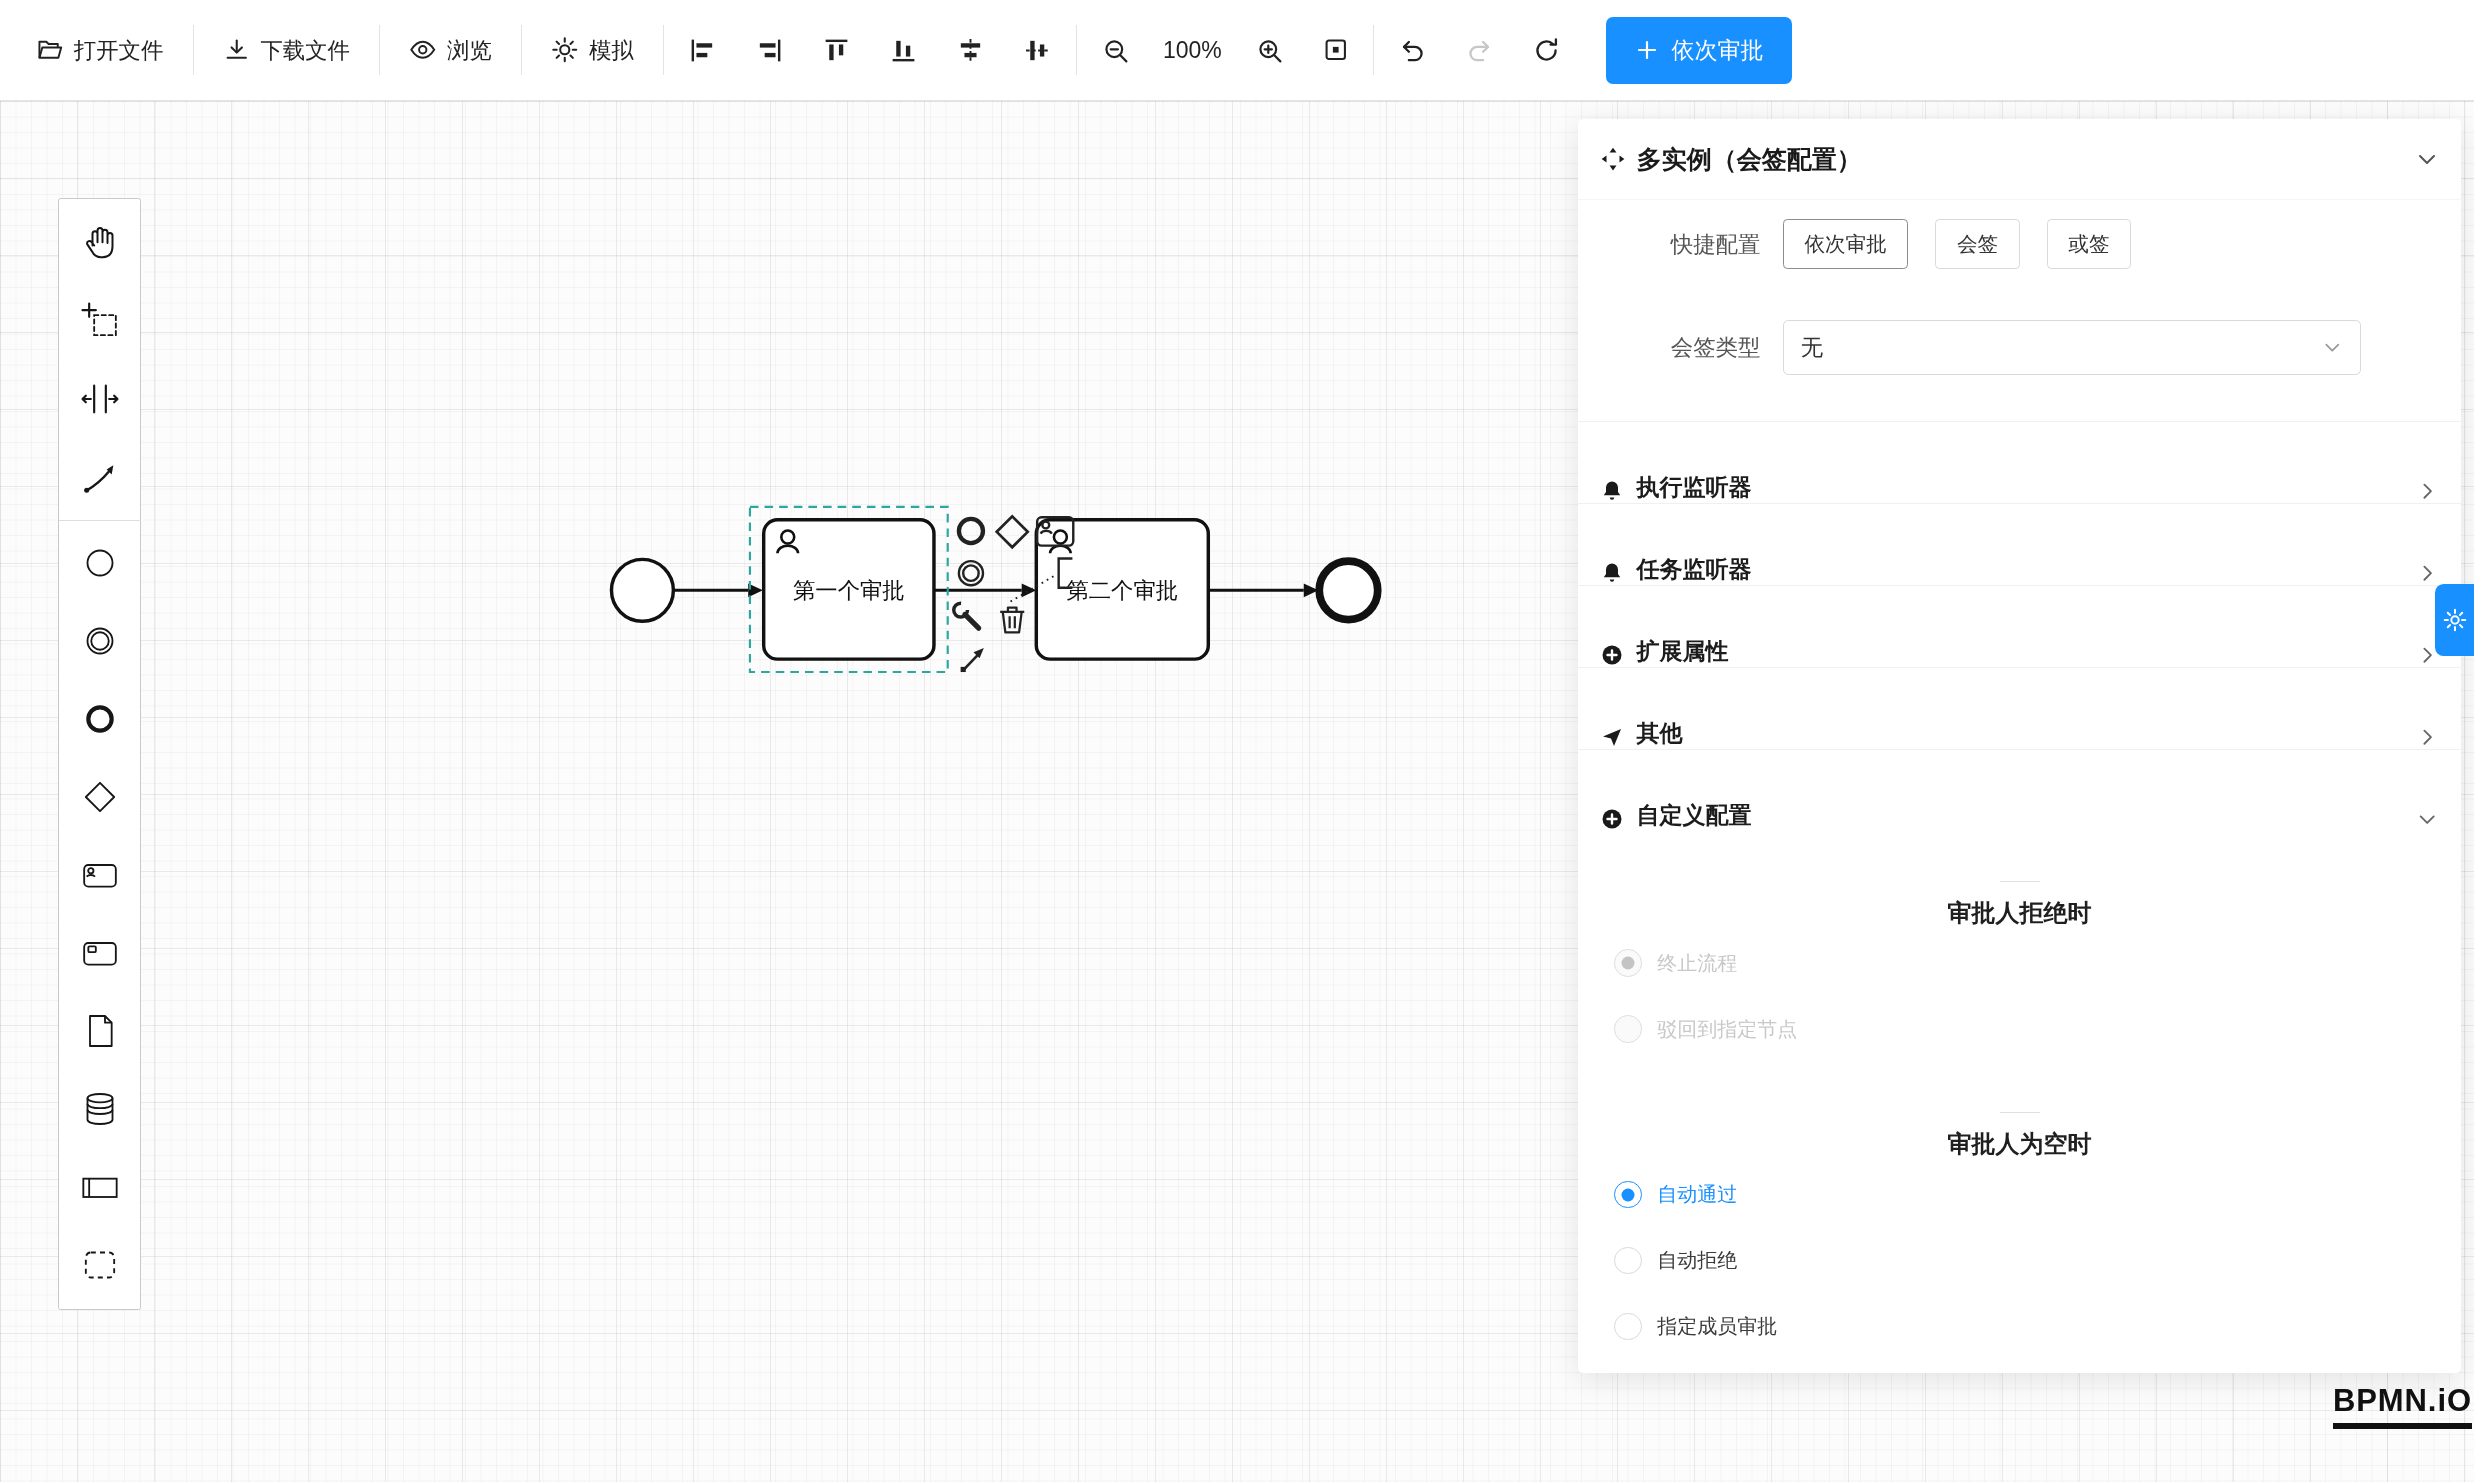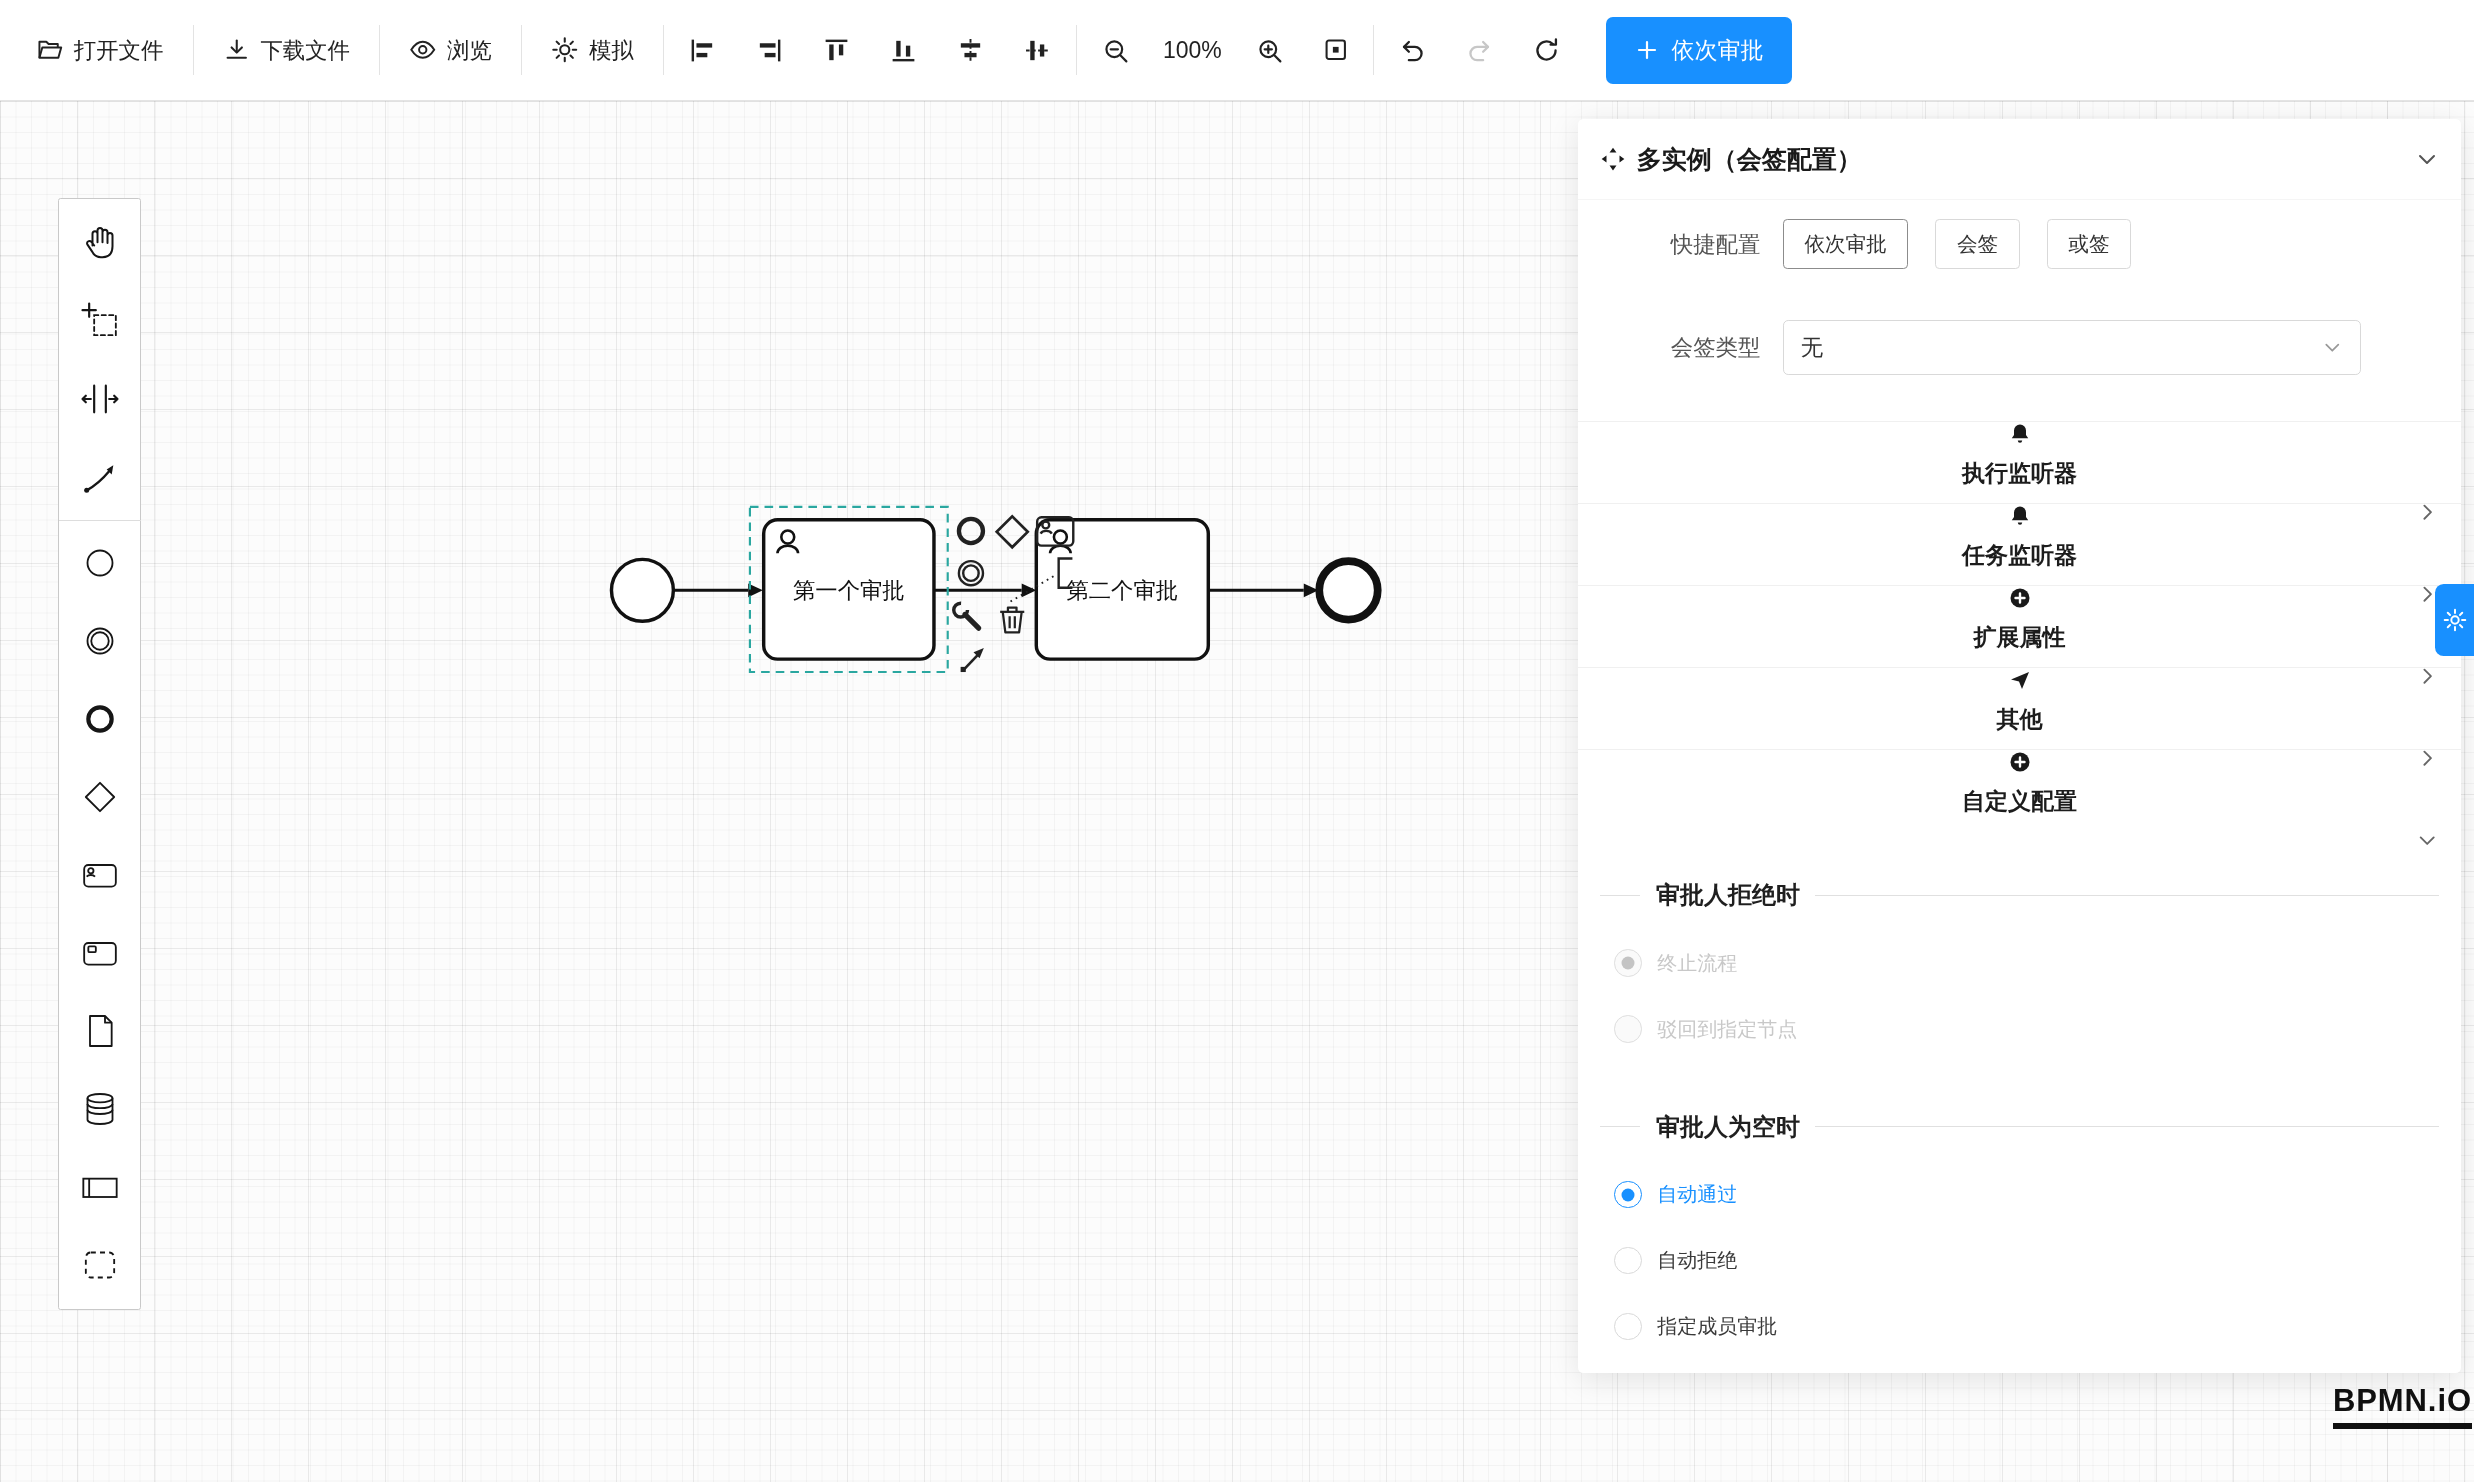--- a/index.html
+++ b/index.html
@@ -77,27 +77,27 @@
   }
   .mini-btn.active { border-color:#8c8c8c; }
   .select {
     width:578px; height:55px; border:0.9px solid #d9d9d9; border-radius:5.2px;
     display:flex; align-items:center; justify-content:space-between;
     padding:0 17px; font-size:22.4px; color:#333; cursor:pointer; background:#fff;
   }
   .select .chev { color:#999; }
   .sec-list { margin-top:46px; }
   .sec-row {
-    height:82px; display:flex; align-items:center; gap:12px; padding:0 22.4px;
-    border-top:0.9px solid #f0f0f0; cursor:pointer;flex-direction:column;
+    height:82px; display:flex; align-items:flex-end; gap:12px; padding:0 22.4px;
+    border-top:0.9px solid #f0f0f0; cursor:pointer;
   }
   .sec-row .lbl { font-size:23px; font-weight:700; color:#1c1c1c; }
   .sec-row .chev { margin-left:auto; color:#666; }
   .custom { padding:0 22.4px; }
-  .div-title { display:flex; align-items:center; gap:15.5px; margin-top:50px; height:29px; }
+  .div-title { display:flex; align-items:center; gap:15.5px; margin-top:50px; height:29px;flex-direction:column; }
   .div-title .line { height:0.9px; background:#e0e0e0; }
   .div-title .line.s { width:40px; flex:none; }
   .div-title .line.f { flex:1; }
   .div-title .t { font-size:24px; font-weight:700; color:#1f1f1f; white-space:nowrap; }
   .radios { margin-top:20.6px; }
   .radio { display:flex; align-items:center; gap:15.5px; height:66px; padding-left:13.8px; cursor:pointer; font-size:20px; color:#3a3a3a; }
   .rdot { width:27.5px; height:27.5px; border-radius:50%; border:1.7px solid #d9d9d9; position:relative; flex:none; background:#fff; }
   .radio.checked .rdot::after {
     content:""; position:absolute; left:50%; top:50%; transform:translate(-50%,-50%);
     width:13px; height:13px; border-radius:50%; background:#1890ff;

